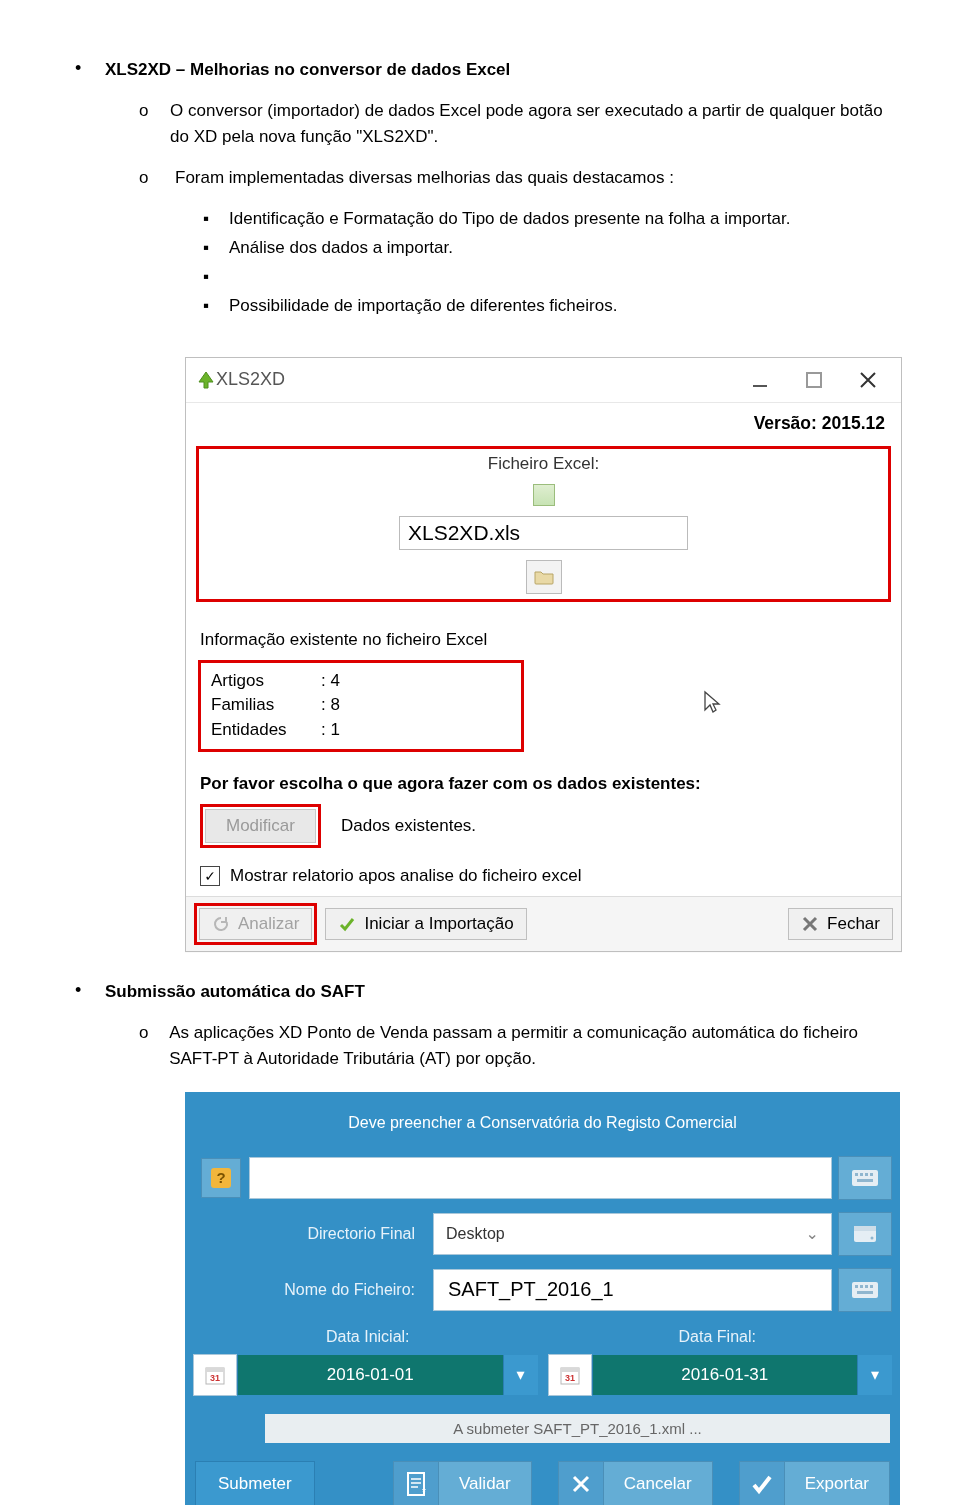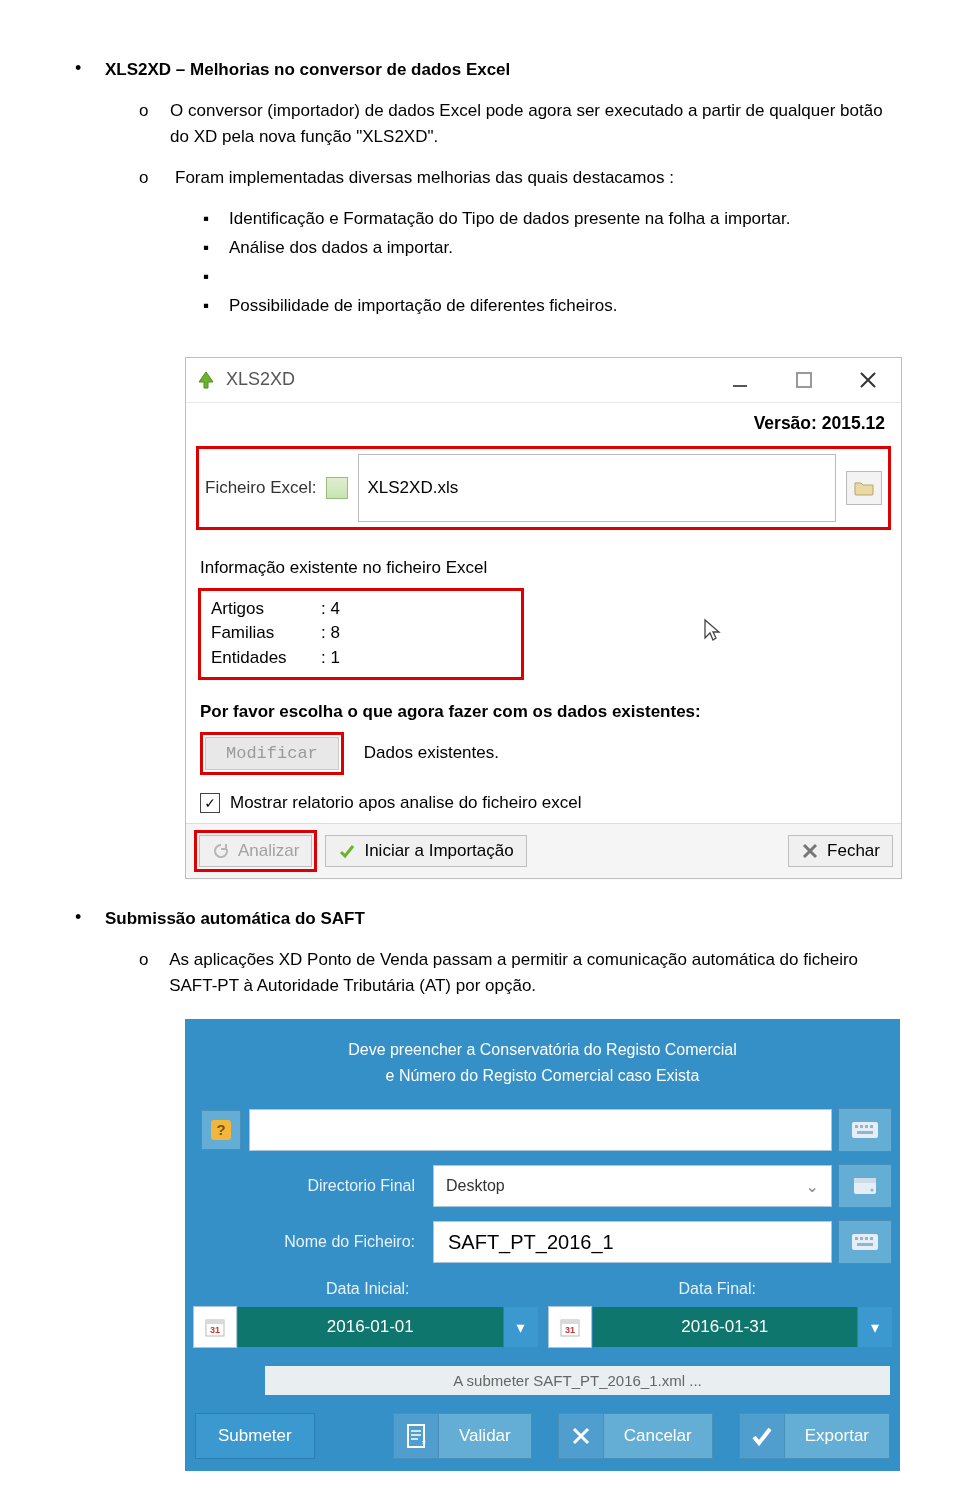--- a/index.html
+++ b/index.html
@@ -62,21 +62,20 @@
     font-size: 17px;
     background: #fff;
     display: flex;
     flex-direction: column;
   }
   .xls-title {
     display: flex;
     align-items: center;
     height: 44px;
     padding: 0 6px 0 10px;
-    gap: 10px;
   }
   .arrow-up {
     width: 20px; height: 20px; display:inline-block;
   }
   .xls-title .label { flex: 1; color:#555; font-size: 18px;}
   .win-btn {
     width: 54px; height: 36px; display:flex; align-items:center; justify-content:center;
     color:#555;
   }
   .version {
@@ -86,29 +85,30 @@
     padding: 10px 16px 8px 0;
     border-top: 1px solid #e8e8e8;
   }
   .file-row {
     margin: 4px 10px 10px 10px;
     border: 3px solid #d00;
     padding: 5px 6px;
     display: flex;
     align-items: center;
     gap: 10px;
+    flex-direction: column;
   }
   .file-row .lbl { color:#333; font-size:17px;}
   .icon-xls{
     width:20px;height:20px;display:inline-block;
     background: linear-gradient(#dfeed0,#c7e3b4);
     border:1px solid #9bbd7c;
   }
   .xls-input {
-    flex:1; border:1px solid #bbb; padding:20px 8px; font-size:17px; background:#fff;
+    flex:1; border:1px solid #bbb; padding:4px 8px; font-size:21px; background:#fff;
     height:26px;
   }
   .folder-btn{
     width:34px;height:32px;border:1px solid #bbb;background:#f3f3f3;
     display:flex;align-items:center;justify-content:center;
   }
   .section-lbl{
     margin: 18px 14px 6px 14px;
     font-size: 17px;
   }
@@ -126,21 +126,21 @@
     margin: 18px 14px 10px 14px;
     font-weight: bold;
     font-size:17px;
   }
   .mod-row{
     display:flex;align-items:center;gap:20px;margin:0 14px 10px 14px;
   }
   .red-outline{border:3px solid #d00;padding:2px;}
   .gray-btn{
     background:#e8e8e8;color:#9a9a9a;border:1px solid #c8c8c8;
-    padding:6px 20px;font-size:17px;display:inline-block;font-family:Liberation Mono, monospace;
+    padding:6px 20px;font-size:17px;display:inline-block;
   }
   .chk-row{
     margin: 8px 14px 10px 14px;
     display:flex;align-items:center;gap:10px;font-size:17px;
   }
   .chk{
     width:18px;height:18px;border:1.5px solid #444;display:inline-flex;
     align-items:center;justify-content:center;font-size:14px;
   }
   .btn-bar{
@@ -383,21 +383,20 @@
   <div class="sub">
     <div class="sub-row">
       <div class="sub-mark">o</div>
       <div>As aplicações XD Ponto de Venda passam a permitir a comunicação automática do ficheiro SAFT-PT à Autoridade Tributária (AT) por opção.</div>
     </div>
   </div>
 
   <div class="saft">
     <div class="saft-head">
       <div>Deve preencher a Conservatória do Registo Comercial</div>
-      <div>e Número do Registo Comercial caso Exista</div>
     </div>
 
     <div class="s-row">
       <div class="help-ic">
         <svg width="22" height="22" viewBox="0 0 22 22">
             <rect x="1" y="1" width="20" height="20" rx="3" fill="#f2b63c"></rect>
             <text x="11" y="16" font-size="15" text-anchor="middle" fill="#7a5200" font-weight="bold">?</text>
           </svg>
       </div>
       <div class="s-field" style="margin-left:0;">

